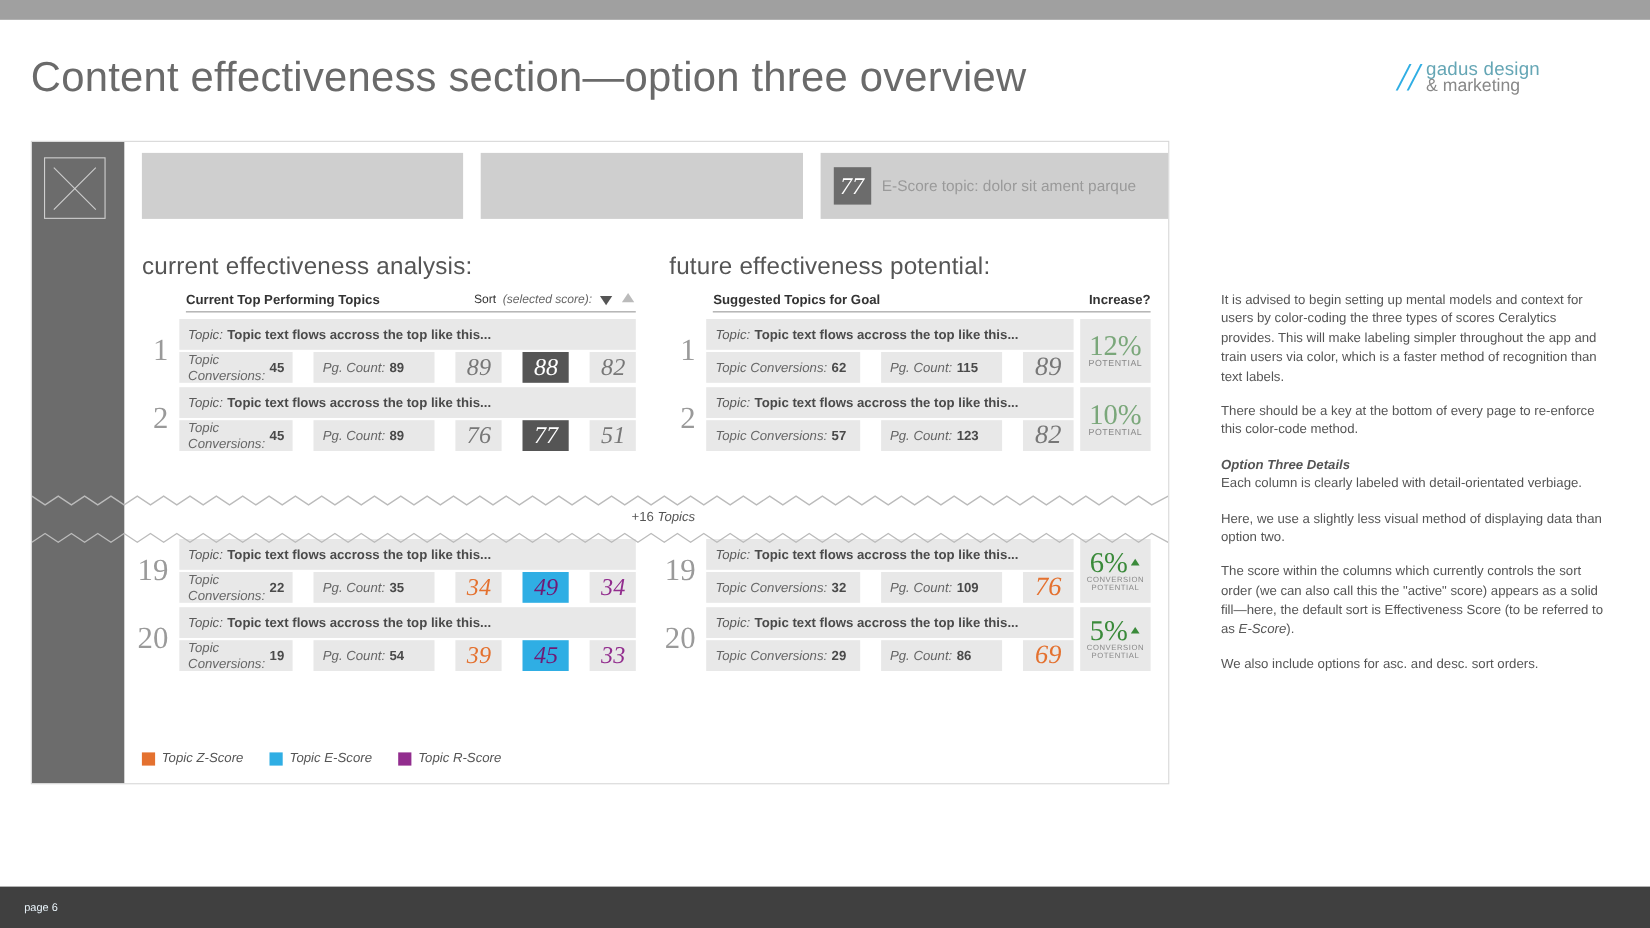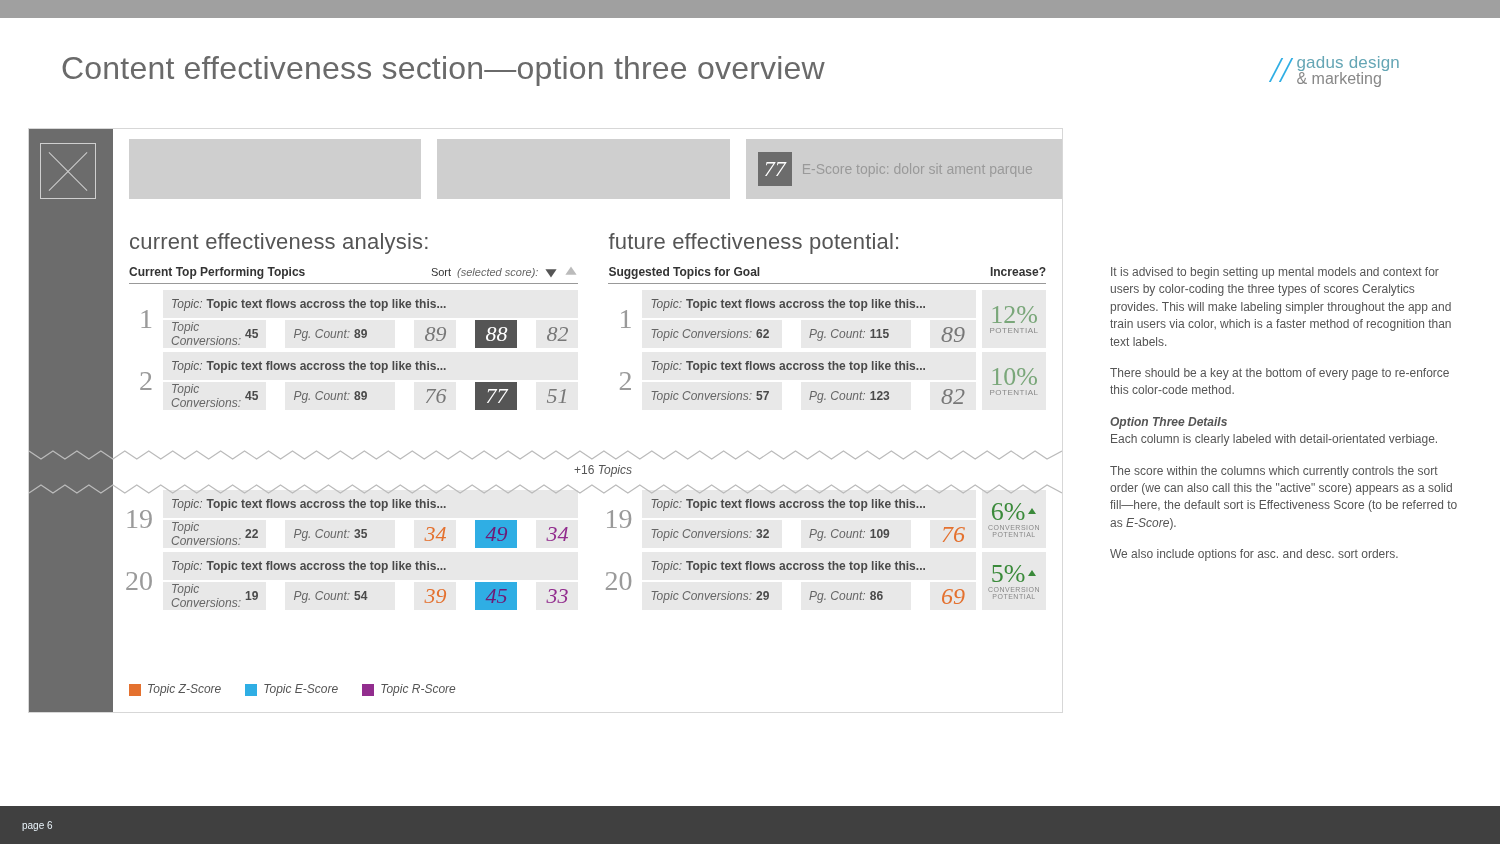--- a/index.html
+++ b/index.html
@@ -1,19 +1,19 @@
 <!DOCTYPE html>
 <html><head>
 <meta charset="utf-8">
 <style>
   * { box-sizing: border-box; margin: 0; padding: 0; }
   html, body { width: 1500px; height: 844px; font-family: "Segoe UI", "Helvetica Neue", Arial, sans-serif; background: #fff; color: #333; }
   .topbar { height: 18px; background: #a0a0a0; }
   .page { position: relative; width: 1500px; height: 826px; }
-  .page-title { position: absolute; left: 28px; top: 32px; font-size: 32px; font-weight: 300; color: #6a6a6a; letter-spacing: .2px; margin-left: 33px; }
+  .page-title { position: absolute; left: 28px; top: 32px; font-size: 38px; font-weight: 300; color: #6a6a6a; letter-spacing: .2px; }
   .brand { position: absolute; right: 100px; top: 36px; display: flex; align-items: center; gap: 6px; }
   .brand .slashes { font-family: "Times New Roman", serif; font-style: italic; font-size: 36px; color: #2faee4; line-height: .8; }
   .brand .txt { display: flex; flex-direction: column; line-height: 1; }
   .brand .t1 { color: #65a6b5; font-size: 17px; font-weight: 400; letter-spacing: .2px; }
   .brand .t2 { color: #888; font-size: 16px; font-weight: 300; }
 
   
   .mock { position: absolute; left: 28px; top: 110px; width: 1035px; height: 585px; border: 1px solid #d7d7d7; background: #fff; overflow: hidden; }
   .mock .leftrail { position: absolute; left: 0; top: 0; width: 84px; height: 100%; background: #6c6c6c; }
   .mock .leftrail .ximg { position: absolute; left: 11px; top: 14px; width: 56px; height: 56px; border: 1px solid #cfcfcf; }
@@ -23,21 +23,21 @@
 
   .mock .ktiles { position: absolute; left: 100px; right: 0; top: 10px; height: 60px; display: flex; gap: 16px; }
   .ktiles .tile { flex: 1 1 0; background: #cfcfcf; height: 60px; }
   .ktiles .tile.escore { display: flex; align-items: center; gap: 10px; padding: 12px; color: #9a9a9a; }
   .ktiles .chip { width: 34px; height: 34px; background: #6c6c6c; color: #fff; display: flex; align-items: center; justify-content: center; font-family: "Bodoni MT","Didot","Times New Roman",serif; font-size: 22px; font-style: italic; }
   .ktiles .esc-label { font-size: 14px; color: #9a9a9a; }
 
   .cols { position: absolute; left: 100px; right: 16px; top: 100px; bottom: 10px; display: flex; gap: 30px; }
   .col { flex: 1 1 0; display: flex; flex-direction: column; }
   .col h3 { font-size: 22px; font-weight: 300; color: #555; letter-spacing: .2px; margin-bottom: 10px; }
-  .colhdr { display: flex; justify-content: space-between; align-items: center; border-bottom: 1px solid #999; padding-bottom: 4px; margin-bottom: 6px; font-family: "Lucida Grande","Segoe UI",Arial,sans-serif; }
+  .colhdr { display: flex; justify-content: space-between; align-items: center; border-bottom: 1px solid #999; padding-bottom: 4px; margin-bottom: 6px; font-family: "Lucida Grande","Segoe UI",Arial,sans-serif; margin-left: 40px; }
   .colhdr .hlabel { font-size: 12px; font-weight: 600; color: #333; }
   .colhdr .sortwrap { display: flex; align-items: center; gap: 6px; font-size: 11px; color: #333; }
   .colhdr .sortwrap em { font-style: italic; color: #666; }
   .arrow { width: 14px; height: 14px; display: inline-flex; align-items: center; justify-content: center; }
   .arrow svg { width: 14px; height: 14px; }
   .arrow.dim svg { fill: #bbb; }
   .arrow.act svg { fill: #555; }
   .increase { font-size: 12px; font-weight: 600; color: #333; }
 
   .rows { display: flex; flex-direction: column; gap: 4px; }
@@ -378,20 +378,21 @@
       <span><span class="sw lz"></span><span>Topic Z-Score</span></span>
       <span><span class="sw le"></span><span>Topic E-Score</span></span>
       <span><span class="sw lr"></span><span>Topic R-Score</span></span>
     </div>
   </div>
 
   <div class="notes">
     <p>It is advised to begin setting up mental models and context for users by color-coding the three types of scores Ceralytics provides. This will make labeling simpler throughout the app and train users via color, which is a faster method of recognition than text labels.</p>
     <p>There should be a key at the bottom of every page to re-enforce this color-code method.</p>
     <p><strong>Option Three Details</strong><br><span>Each column is clearly labeled with detail-orientated verbiage.</span></p>
+    <p>Here, we use a slightly less visual method of displaying data than option two.</p>
     <p><span>The score within the columns which currently controls the sort order (we can also call this the "active" score) appears as a solid fill—here, the default sort is Effectiveness Score (to be referred to as </span><em>E-Score</em><span>).</span></p>
     <p>We also include options for asc. and desc. sort orders.</p>
   </div>
 
   <div class="footer">
     <span>page 6</span>
   </div>
 </div>
 
 </body></html>

